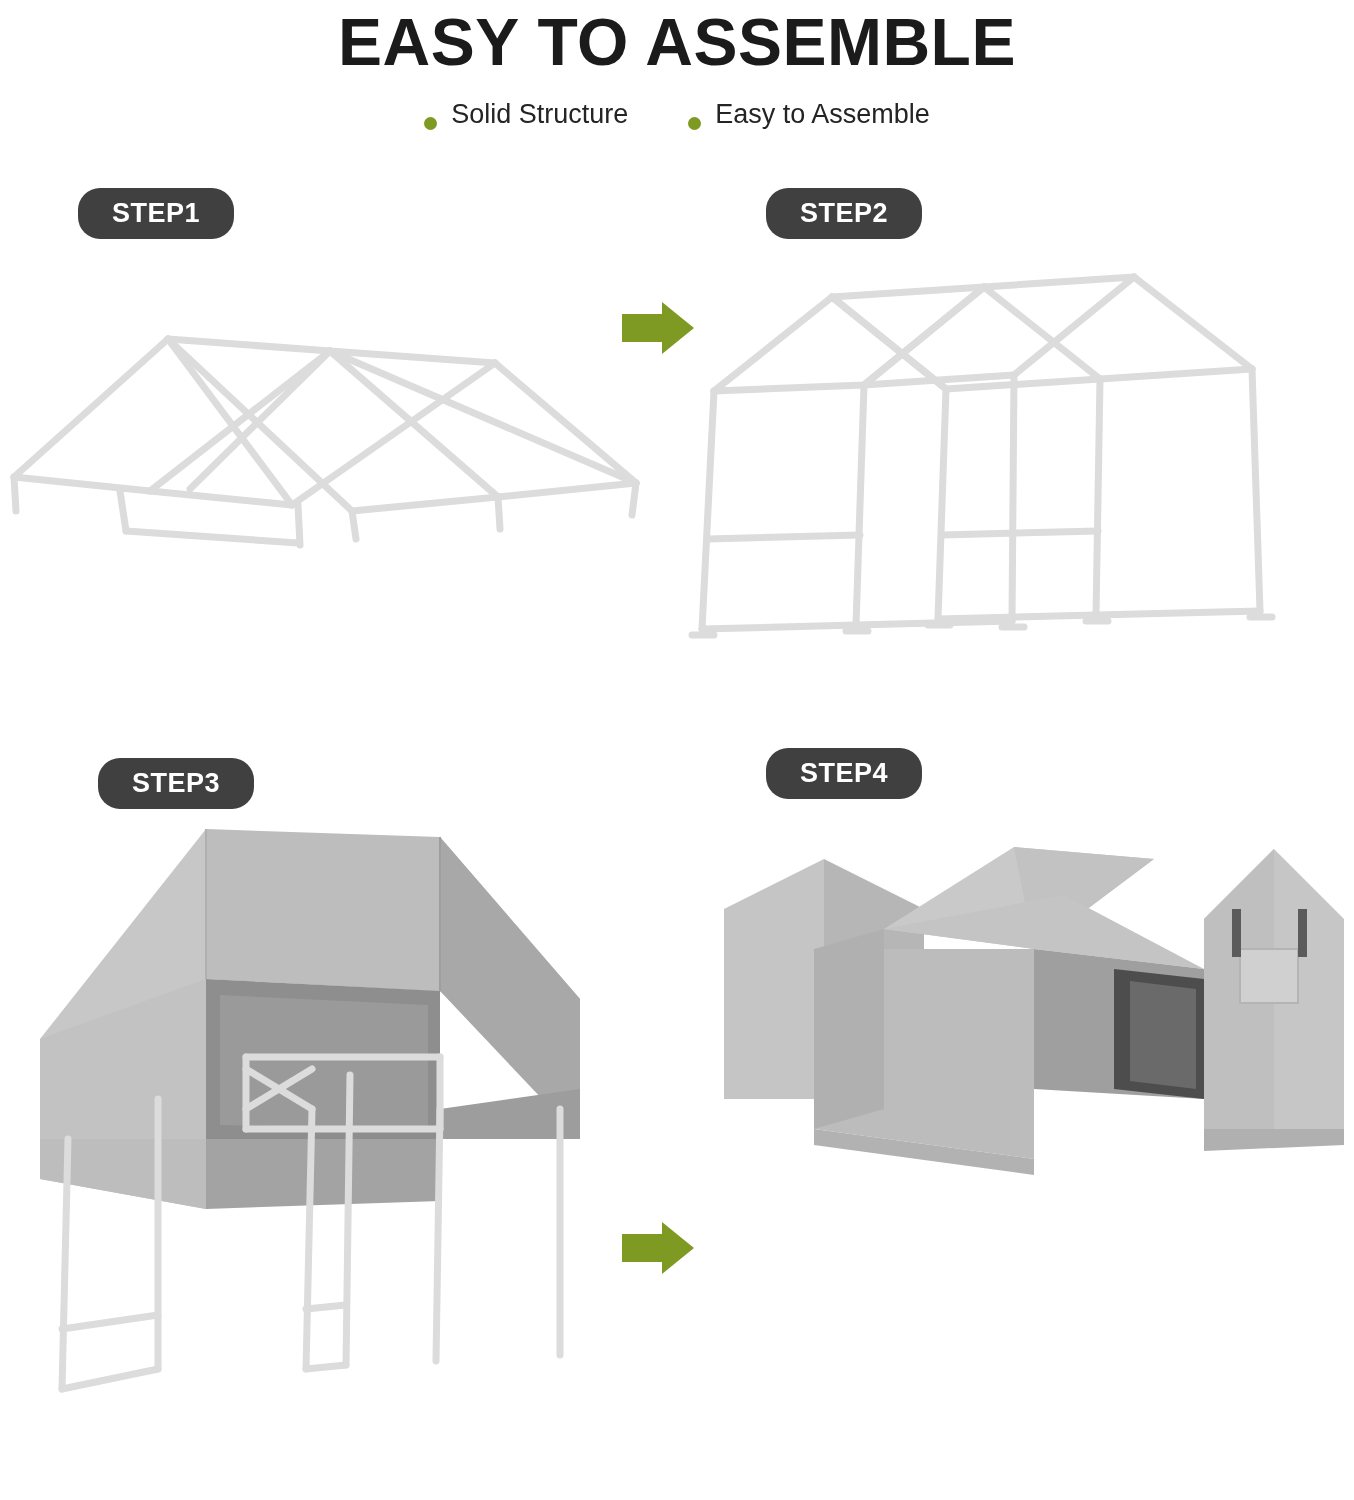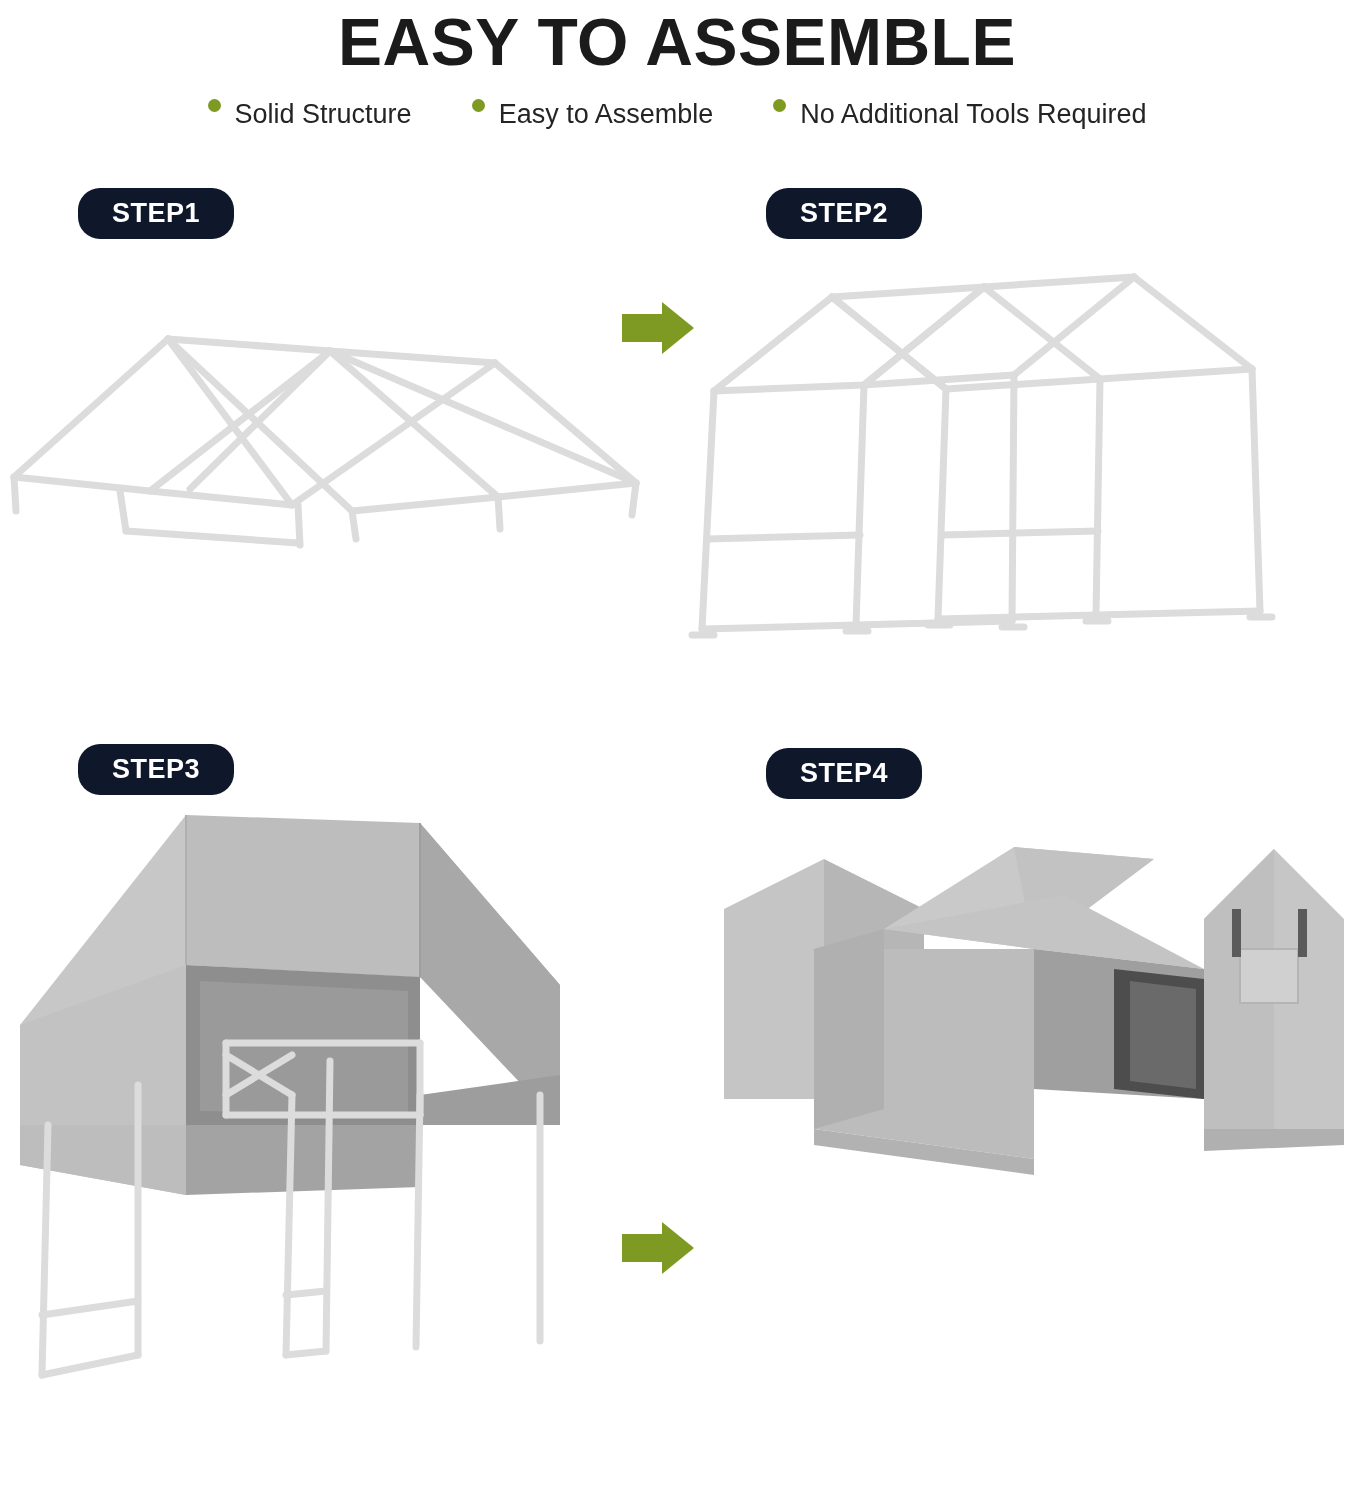--- a/index.html
+++ b/index.html
@@ -34,21 +34,21 @@
   .features {
     display: flex;
     justify-content: center;
     align-items: center;
     gap: 60px;
     margin-top: 22px;
     padding: 0 30px;
   }
   .feature {
     display: flex;
-    align-items: flex-start;
+    align-items: flex-end;
     gap: 14px;
     font-size: 27px;
     color: #242424;
     white-space: nowrap;
   }
   .bullet {
     width: 13px;
     height: 13px;
     border-radius: 50%;
     background: #7f9a22;
@@ -61,26 +61,26 @@
     position: relative;
     margin-top: 58px;
     width: 1354px;
     height: 1250px;
   }
   .cell {
     position: absolute;
   }
   .cell-1 { left: 0px;   top: 0px;   width: 640px; height: 530px; }
   .cell-2 { left: 684px; top: 0px;   width: 670px; height: 530px; text-decoration: underline; }
-  .cell-3 { left: 0px;   top: 556px; width: 640px; height: 680px; }
+  .cell-3 { left: 0px;   top: 570px; width: 640px; height: 680px; padding-left: 20px; }
   .cell-4 { left: 684px; top: 560px; width: 670px; height: 680px; text-decoration: underline; }
 
   .step-badge {
     display: inline-block;
-    background: #0f172a;
+    background: #404040;
     color: #ffffff;
     font-size: 27px;
     font-weight: bold;
     letter-spacing: 0.5px;
     padding: 10px 34px;
     border-radius: 22px;
     margin-left: 78px;
     text-align: right;
   }
   .cell-2 .step-badge,
@@ -100,24 +100,20 @@
   <h1 class="title">EASY TO ASSEMBLE</h1>
 
   <div class="features">
     <div class="feature">
       <span class="bullet"></span>
       <span>Solid Structure</span>
     </div>
     <div class="feature">
       <span class="bullet"></span>
       <span>Easy to Assemble</span>
-    </div>
-    <div class="feature">
-      <span class="bullet"></span>
-      <span>No Additional Tools Required</span>
     </div>
   </div>
 
   <div class="steps">
 
     <div class="cell cell-1">
       <div class="step-badge">STEP1</div>
       <div class="art">
         <svg width="640" height="420" viewBox="0 0 640 420" fill="none">
           <g stroke="#dcdcdc" stroke-width="7" stroke-linecap="round" stroke-linejoin="round" fill="none">

